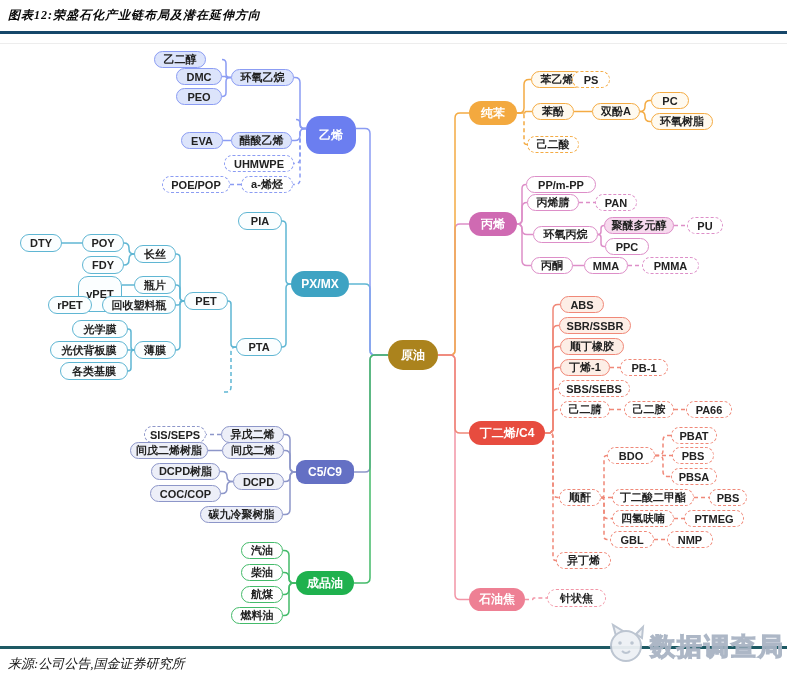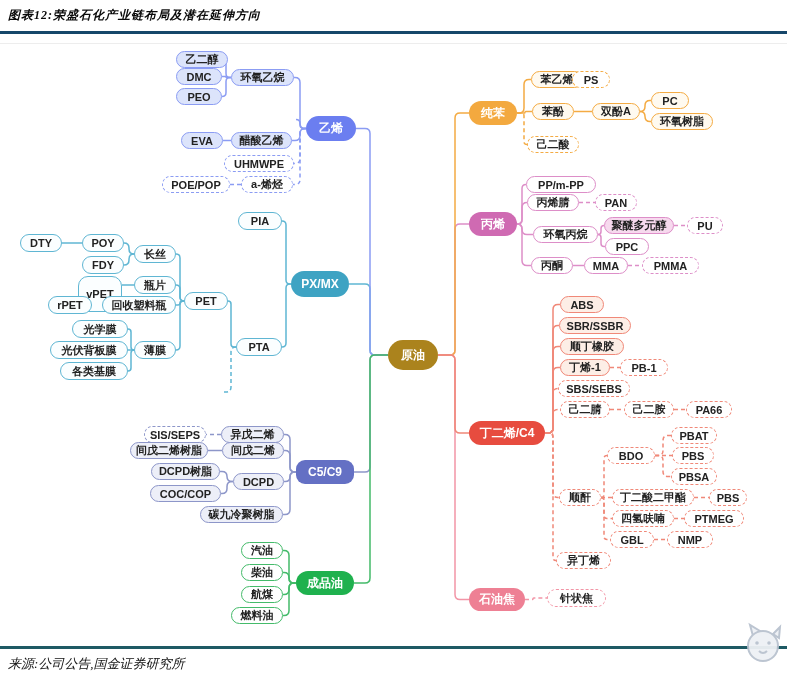--- a/index.html
+++ b/index.html
@@ -112,22 +112,22 @@
       <path d="M 601 497.5 L 601 497.5 Q 604 497.5 604 500.5 L 604 536.5 Q 604 539.5 607 539.5 L 610 539.5" fill="none" stroke="#f08878" stroke-width="1.5" stroke-dasharray="4 3"></path>
       <path d="M 655 455.5 L 658 455.5 Q 663 455.5 663 450.5 L 663 440.5 Q 663 435.5 668 435.5 L 671 435.5" fill="none" stroke="#f08878" stroke-width="1.5" stroke-dasharray="4 3"></path>
       <path d="M 655 455.5 L 672 455.5" fill="none" stroke="#f08878" stroke-width="1.5" stroke-dasharray="4 3"></path>
       <path d="M 655 455.5 L 658 455.5 Q 663 455.5 663 460.5 L 663 471.5 Q 663 476.5 668 476.5 L 671 476.5" fill="none" stroke="#f08878" stroke-width="1.5" stroke-dasharray="4 3"></path>
       <path d="M 694 497.5 L 709 497.5" fill="none" stroke="#f08878" stroke-width="1.5" stroke-dasharray="4 3"></path>
       <path d="M 674 518.5 L 684 518.5" fill="none" stroke="#f08878" stroke-width="1.5" stroke-dasharray="4 3"></path>
       <path d="M 654 539.5 L 667 539.5" fill="none" stroke="#f08878" stroke-width="1.5" stroke-dasharray="4 3"></path>
       <path d="M 525 599.5 L 532.25 599.5 Q 533 599.5 533 598.75 L 533 598.75 Q 533 598 533.75 598 L 547 598" fill="none" stroke="#f295a6" stroke-width="1.5" stroke-dasharray="4 3"></path>
     </svg>
     <div class="node hub" style="left: 388px; top: 340px; width: 50px; height: 30px; background: rgb(171, 131, 29); border-radius: 16px;">原油</div>
-    <div class="node hub" style="left: 306px; top: 116px; width: 50px; height: 25px; background: rgb(107, 126, 240); border-radius: 13.5px;">乙烯</div>
-    <div class="node solid" style="left: 176px; top: 51px; width: 52px; height: 17px; border: 1.5px solid rgb(139, 156, 243); background: rgb(220, 228, 251); border-radius: 9.5px;">乙二醇</div>
+    <div class="node hub" style="left: 306px; top: 116px; width: 50px; height: 38px; background: rgb(107, 126, 240); border-radius: 13.5px;">乙烯</div>
+    <div class="node solid" style="left: 154px; top: 51px; width: 52px; height: 17px; border: 1.5px solid rgb(139, 156, 243); background: rgb(220, 228, 251); border-radius: 9.5px;">乙二醇</div>
     <div class="node solid" style="left: 176px; top: 68px; width: 46px; height: 17px; border: 1.5px solid rgb(139, 156, 243); background: rgb(220, 228, 251); border-radius: 9.5px;">DMC</div>
     <div class="node solid" style="left: 176px; top: 88px; width: 46px; height: 17px; border: 1.5px solid rgb(139, 156, 243); background: rgb(220, 228, 251); border-radius: 9.5px;">PEO</div>
     <div class="node solid" style="left: 231px; top: 69px; width: 63px; height: 17px; border: 1.5px solid rgb(139, 156, 243); background: rgb(220, 228, 251); border-radius: 9.5px;">环氧乙烷</div>
     <div class="node solid" style="left: 181px; top: 132px; width: 42px; height: 17px; border: 1.5px solid rgb(139, 156, 243); background: rgb(220, 228, 251); border-radius: 9.5px;">EVA</div>
     <div class="node solid" style="left: 231px; top: 132px; width: 61px; height: 17px; border: 1.5px solid rgb(139, 156, 243); background: rgb(220, 228, 251); border-radius: 9.5px;">醋酸乙烯</div>
     <div class="node dash" style="left: 224px; top: 155px; width: 70px; height: 17px; border: 1.5px dashed rgb(139, 156, 243); background: rgb(255, 255, 255); border-radius: 9.5px;">UHMWPE</div>
     <div class="node dash" style="left: 162px; top: 176px; width: 68px; height: 17px; border: 1.5px dashed rgb(139, 156, 243); background: rgb(255, 255, 255); border-radius: 9.5px;">POE/POP</div>
     <div class="node dash" style="left: 241px; top: 176px; width: 52px; height: 17px; border: 1.5px dashed rgb(139, 156, 243); background: rgb(255, 255, 255); border-radius: 9.5px;">a-烯烃</div>
     <div class="node hub" style="left: 291px; top: 271px; width: 58px; height: 26px; background: rgb(62, 163, 195); border-radius: 14px;">PX/MX</div>
     <div class="node solid" style="left: 238px; top: 212px; width: 44px; height: 18px; border: 1.5px solid rgb(95, 182, 211); background: rgb(251, 254, 255); border-radius: 10px;">PIA</div>
@@ -211,13 +211,14 @@
   <span>
     <svg width="42" height="44" viewBox="0 0 42 44">
       <path d="M10 14 L7 3 L17 9 Z" fill="#eef1f5" stroke="#b9c2cf" stroke-width="2"></path>
       <path d="M30 12 L37 5 L36 16 Z" fill="#eef1f5" stroke="#b9c2cf" stroke-width="2"></path>
       <circle cx="20" cy="24" r="15" fill="#eef1f5" stroke="#b9c2cf" stroke-width="2"></circle>
       <circle cx="14" cy="21" r="1.8" fill="#b9c2cf"></circle>
       <circle cx="26" cy="21" r="1.8" fill="#b9c2cf"></circle>
       <path d="M16 29 q4 4 8 0" fill="none" stroke="#b9c2cf" stroke-width="2"></path>
     </svg>
   </span>
+  <span class="watermark-text">数据调查局</span>
 </div>
 
 </body></html>

